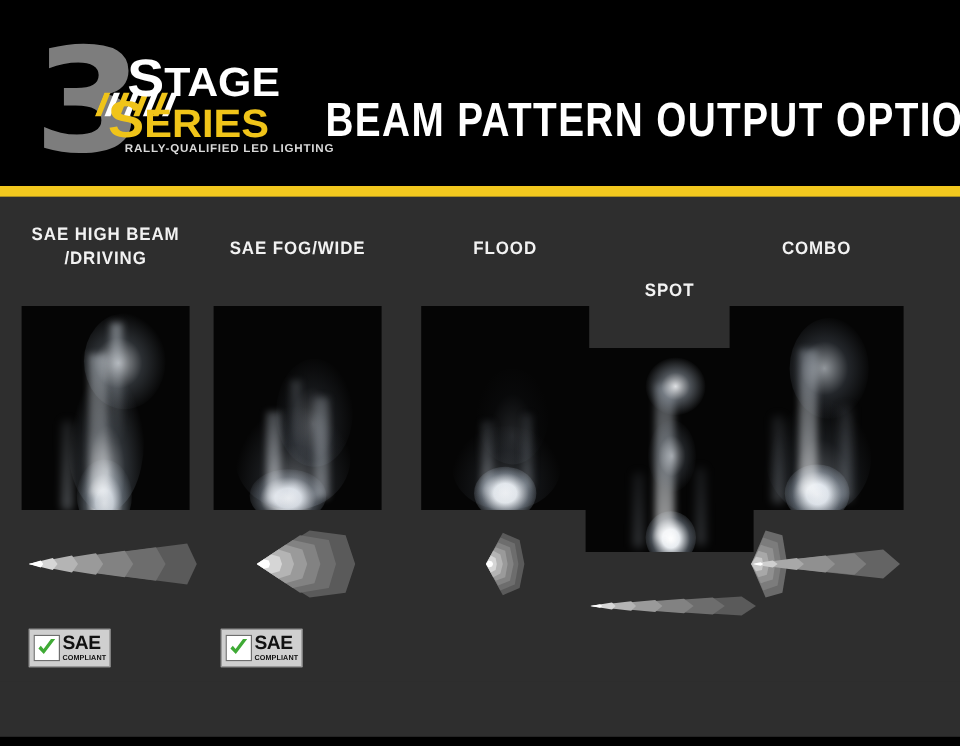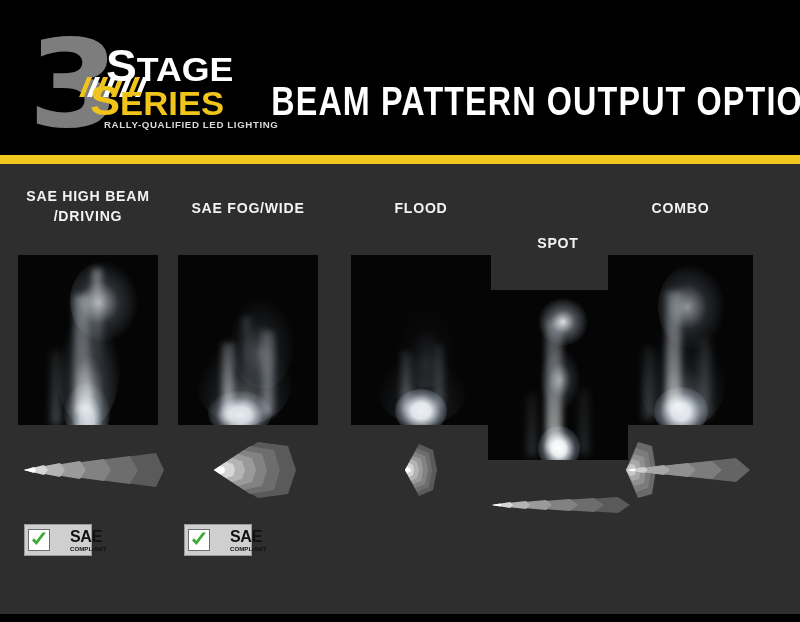--- a/index.html
+++ b/index.html
@@ -188,21 +188,21 @@
     top: 360px;
     left: 6px;
     width: 68px;
     height: 32px;
     background: #cfcfcf;
     border: 1px solid #9a9a9a;
     box-sizing: border-box;
     padding: 3px;
     display: flex;
     align-items: center;
-    gap: 20px;
+    gap: 2px;
   }
   .sae-check-box {
     width: 22px;
     height: 22px;
     background: #ffffff;
     border: 1px solid #6e6e6e;
     box-sizing: border-box;
     position: relative;
     flex: none;
   }

